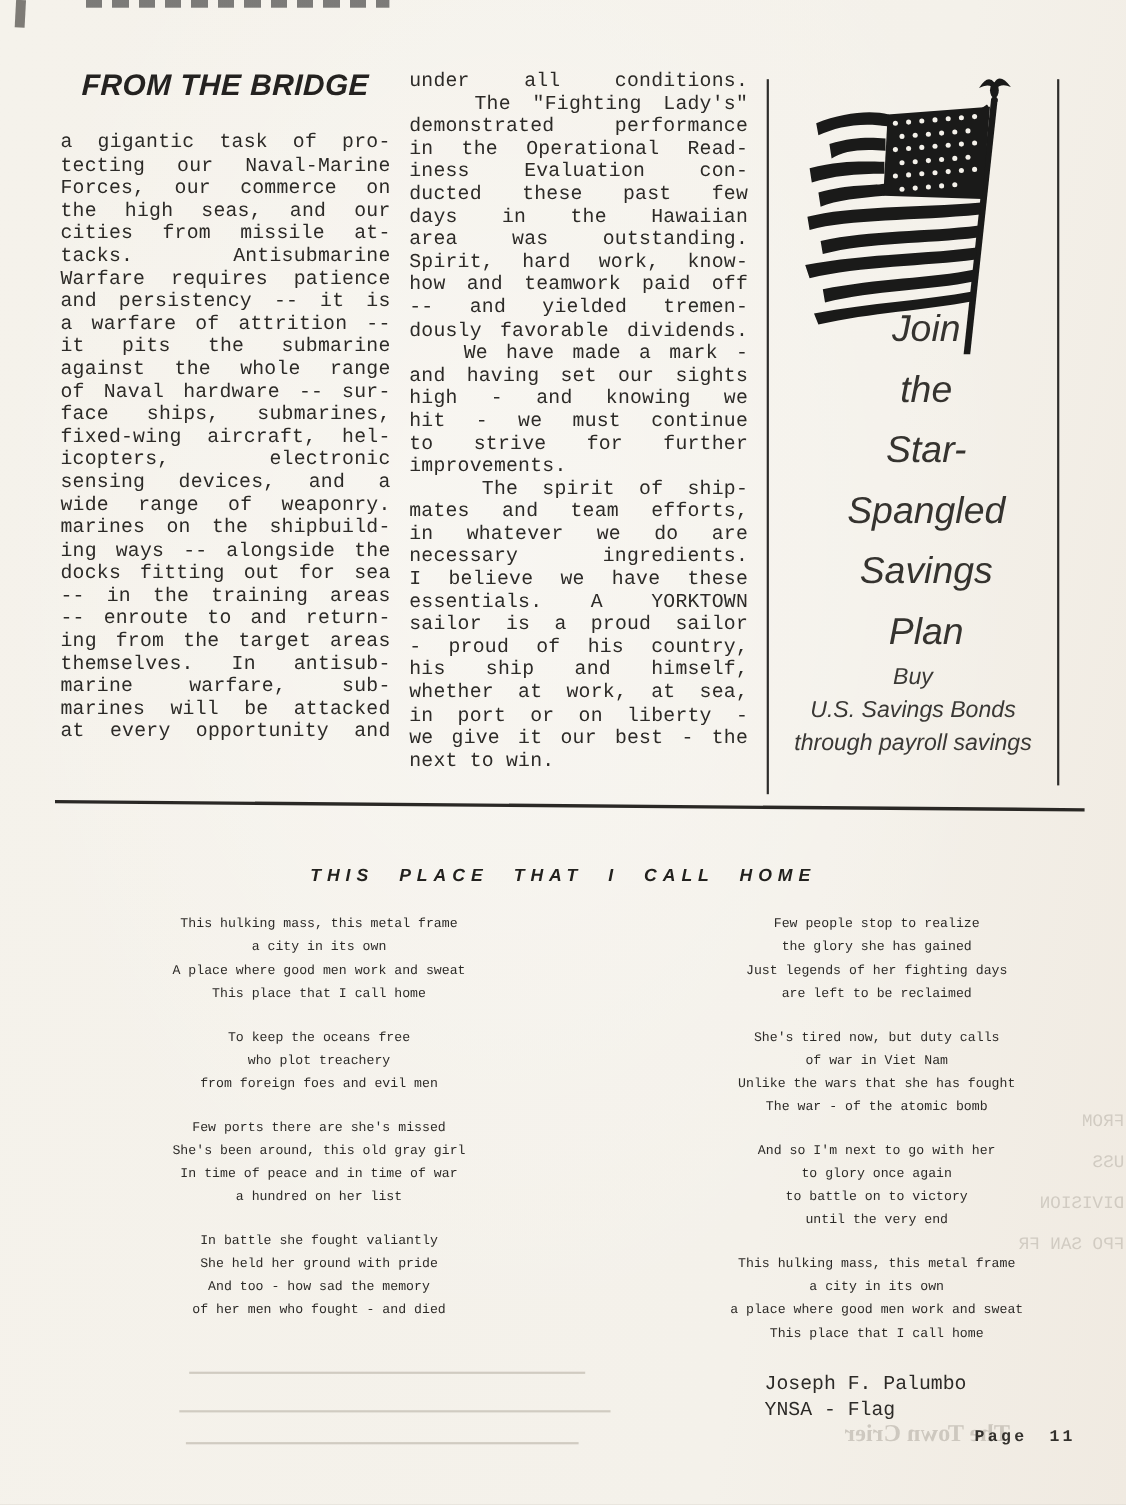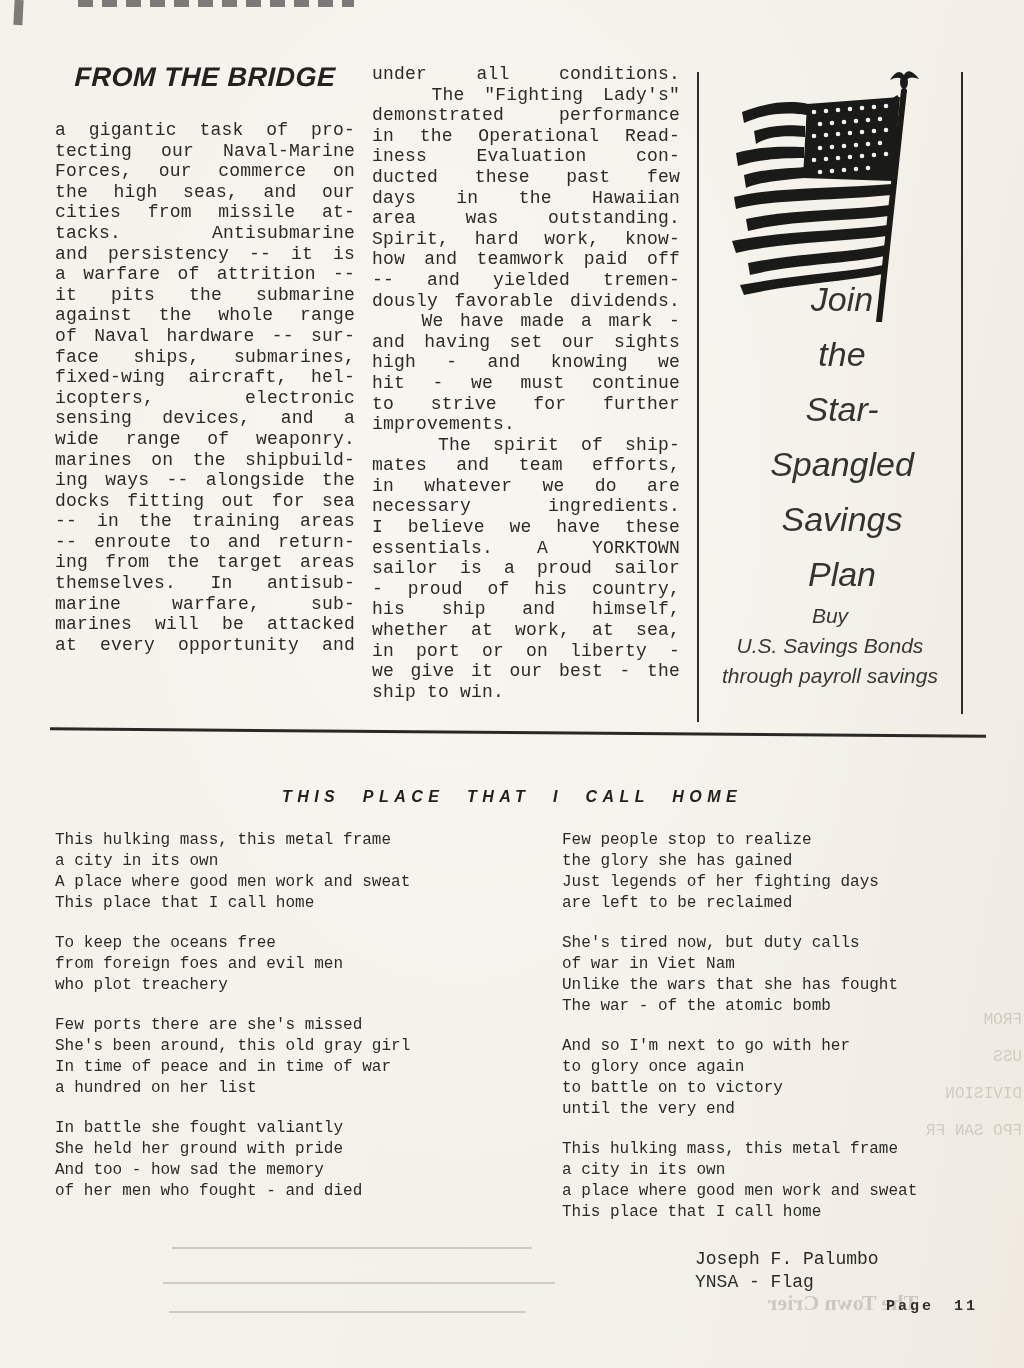--- a/index.html
+++ b/index.html
@@ -49,21 +49,21 @@
   .divider { position:absolute; left:50px; top:731px; width:936px; height:3px;
     background:#2a2825; transform:rotate(.45deg); }
   
   .poem-title { position:absolute; left:0; top:788px; width:1024px; margin:0; text-align:center;
     font-family:"Liberation Sans","DejaVu Sans",sans-serif; font-style:italic; font-weight:bold;
     font-size:16px; letter-spacing:.34em; word-spacing:.8em; color:#22211e; }
   .poem-col { position:absolute; top:830px; width:470px; }
   .poem-left { left:55px; }
   .poem-right { left:562px; }
   .stanza { margin:0 0 19px 0; }
-  .poem-line { font-size:16px; line-height:21px; white-space:pre; }
+  .poem-line { font-size:12px; line-height:21px; white-space:pre;text-align:center; }
   .attribution { position:absolute; left:695px; top:1248px; font-size:18px; line-height:23px; }
   .page-number { position:absolute; left:886px; top:1298px; font-size:15px; font-weight:bold;
     letter-spacing:3px; word-spacing:8px; color:#33312d; }
 </style>
 </head>
 <body>
 
 <div class="page">
 
   <div class="artifact top-strip"></div>
@@ -82,20 +82,21 @@
 
   <h1 class="article-heading">FROM THE BRIDGE</h1>
   <div class="col col-left">
 
   <div class="tw-line just">a gigantic task of pro-</div>
       <div class="tw-line just">tecting our Naval-Marine</div>
       <div class="tw-line just">Forces, our commerce on</div>
       <div class="tw-line just">the high seas, and our</div>
       <div class="tw-line just">cities from missile at-</div>
       <div class="tw-line just">tacks.  Antisubmarine</div>
+      <div class="tw-line just">Warfare requires patience</div>
       <div class="tw-line just">and persistency -- it is</div>
       <div class="tw-line just">a warfare of attrition --</div>
       <div class="tw-line just">it pits the submarine</div>
       <div class="tw-line just">against the whole range</div>
       <div class="tw-line just">of Naval hardware -- sur-</div>
       <div class="tw-line just">face ships, submarines,</div>
       <div class="tw-line just">fixed-wing aircraft, hel-</div>
       <div class="tw-line just">icopters, electronic</div>
       <div class="tw-line just">sensing devices, and a</div>
       <div class="tw-line just">wide range of weaponry.</div>
@@ -135,21 +136,21 @@
       <div class="tw-line just">in whatever we do are</div>
       <div class="tw-line just">necessary ingredients.</div>
       <div class="tw-line just">I believe we have these</div>
       <div class="tw-line just">essentials.  A YORKTOWN</div>
       <div class="tw-line just">sailor is a proud sailor</div>
       <div class="tw-line just">- proud of his country,</div>
       <div class="tw-line just">his ship and himself,</div>
       <div class="tw-line just">whether at work, at sea,</div>
       <div class="tw-line just">in port or on liberty -</div>
       <div class="tw-line just">we give it our best - the</div>
-      <div class="tw-line">ship to win.</div>
+      <div class="tw-line">next to win.</div>
     </div>
 
   <div class="rule rule-left"></div>
   <div class="rule rule-right"></div>
 
   <svg class="flag-svg" width="212" height="272" viewBox="0 0 212 272">
     <g fill="#1a1a19">
 
       <path d="M178,20 Q186,7 192,15 Q197,6 207,19 Q198,15 193,21 Q187,15 178,20 Z"></path>
       <ellipse cx="192" cy="22" rx="4" ry="7"></ellipse>
@@ -245,22 +246,22 @@
 
       <div class="poem-line">This hulking mass, this metal frame</div>
         <div class="poem-line">a city in its own</div>
         <div class="poem-line">A place where good men work and sweat</div>
         <div class="poem-line">This place that I call home</div>
       </div>
 
       <div class="stanza">
 
         <div class="poem-line">To keep the oceans free</div>
+        <div class="poem-line">who plot treachery</div>
         <div class="poem-line">from foreign foes and evil men</div>
-        <div class="poem-line">who plot treachery</div>
       </div>
 
       <div class="stanza">
 
       <div class="poem-line">Few ports there are she's missed</div>
         <div class="poem-line">She's been around, this old gray girl</div>
         <div class="poem-line">In time of peace and in time of war</div>
         <div class="poem-line">a hundred on her list</div>
       </div>
 

